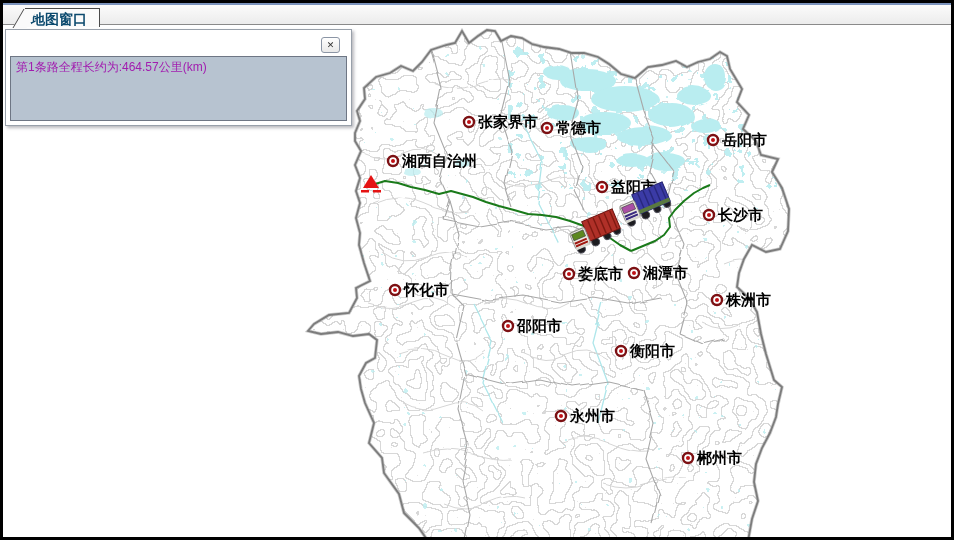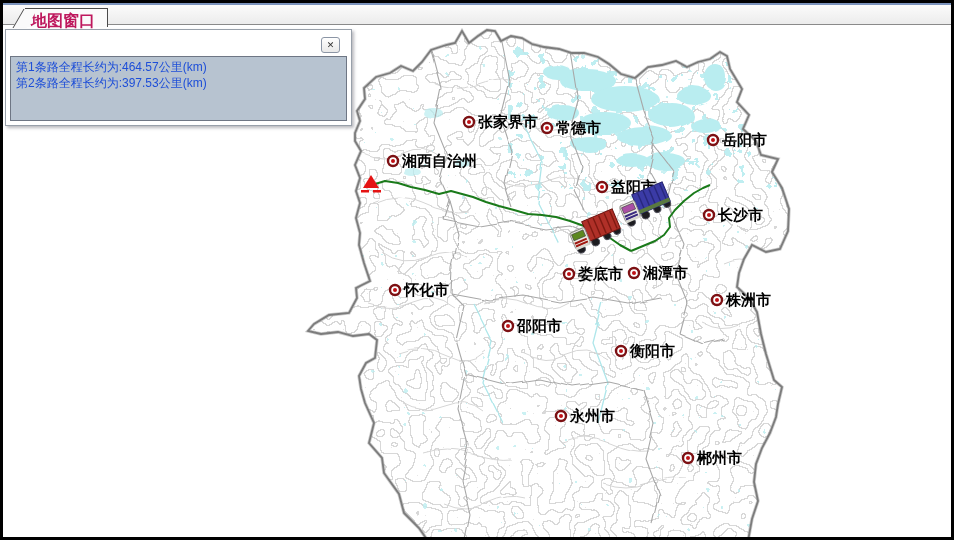--- a/index.html
+++ b/index.html
@@ -1,25 +1,25 @@
 <!DOCTYPE html>
 <html><head>
 <meta charset="utf-8">
 <style>
 *{margin:0;padding:0;box-sizing:border-box}
 html,body{width:954px;height:540px;font-family:"Liberation Sans",sans-serif;background:#fff}
 .screen{position:relative;width:954px;height:540px;border:3px solid #000;background:#fff;overflow:hidden}
 .tabbar{position:absolute;top:0;left:0;right:0;height:22px;background:linear-gradient(#fbfbfb,#ececec);border-top:2px solid #7b93bc;border-bottom:1px solid #8a8a8a;z-index:30}
-.tab{position:absolute;left:22px;top:3px;height:19px;padding:2px 12px 0 6px;background:#fafafa;border:1px solid #4a4a4a;border-bottom:none;border-left:none;font-weight:bold;font-size:16px;color:#be185d;z-index:31;white-space:nowrap}
+.tab{position:absolute;left:22px;top:3px;height:19px;padding:2px 12px 0 6px;background:#fafafa;border:1px solid #4a4a4a;border-bottom:none;border-left:none;font-weight:bold;font-size:14px;color:#0c4a6e;z-index:31;white-space:nowrap}
 .tab::before{content:"";position:absolute;left:-7px;top:0px;width:13px;height:19px;background:#fafafa;border-left:1px solid #4a4a4a;transform:skewX(-30deg)}
 .map-wrap{position:absolute;left:0;top:23px;width:765px;height:511px;background:#fff;z-index:1}
 .map-wrap svg{display:block}
 .panel{position:absolute;left:2px;top:26px;width:347px;height:97px;background:#fff;border:1px solid #98a0aa;box-shadow:2px 2px 3px rgba(100,100,110,.45);z-index:40}
 .panel-close{position:absolute;top:7px;right:11px;width:19px;height:16px;background:linear-gradient(#ffffff,#e9e9e9);border:1px solid #8b95a5;border-radius:3px;font-size:9px;line-height:13px;text-align:center;color:#333;cursor:pointer;padding:0}
-.panel-box{position:absolute;left:4px;top:26px;right:4px;bottom:4px;background:#b7c3d0;border:1px solid #6e7684;padding:2px 5px;font-size:12px;line-height:16px;color:#1d4ed8;overflow:hidden}
+.panel-box{position:absolute;left:4px;top:26px;right:4px;bottom:4px;background:#b7c3d0;border:1px solid #6e7684;padding:2px 5px;font-size:12px;line-height:16px;color:#a21caf;overflow:hidden}
 .city-label{font:bold 15px "Liberation Sans",sans-serif;fill:#000}
 .ring{fill:#fff;stroke:#7c1013;stroke-width:2.4}
 .dot{fill:#c01015}
 </style>
 </head>
 <body>
 
 <div class="screen">
 
   <div class="tabbar">
@@ -266,17 +266,16 @@
       <rect x="1" y="19.5" width="13" height="2" fill="#3a2a80"></rect>
       <rect x="0" y="22" width="15" height="2.4" fill="#d8d8d0"></rect>
     </g>
   </svg>
   </div>
 
   <div class="panel">
     <button class="panel-close">✕</button>
     <div class="panel-box">
       <div>第1条路全程长约为:464.57公里(km)</div>
-      <div>第2条路全程长约为:397.53公里(km)</div>
     </div>
   </div>
 
 </div>
 
 </body></html>

